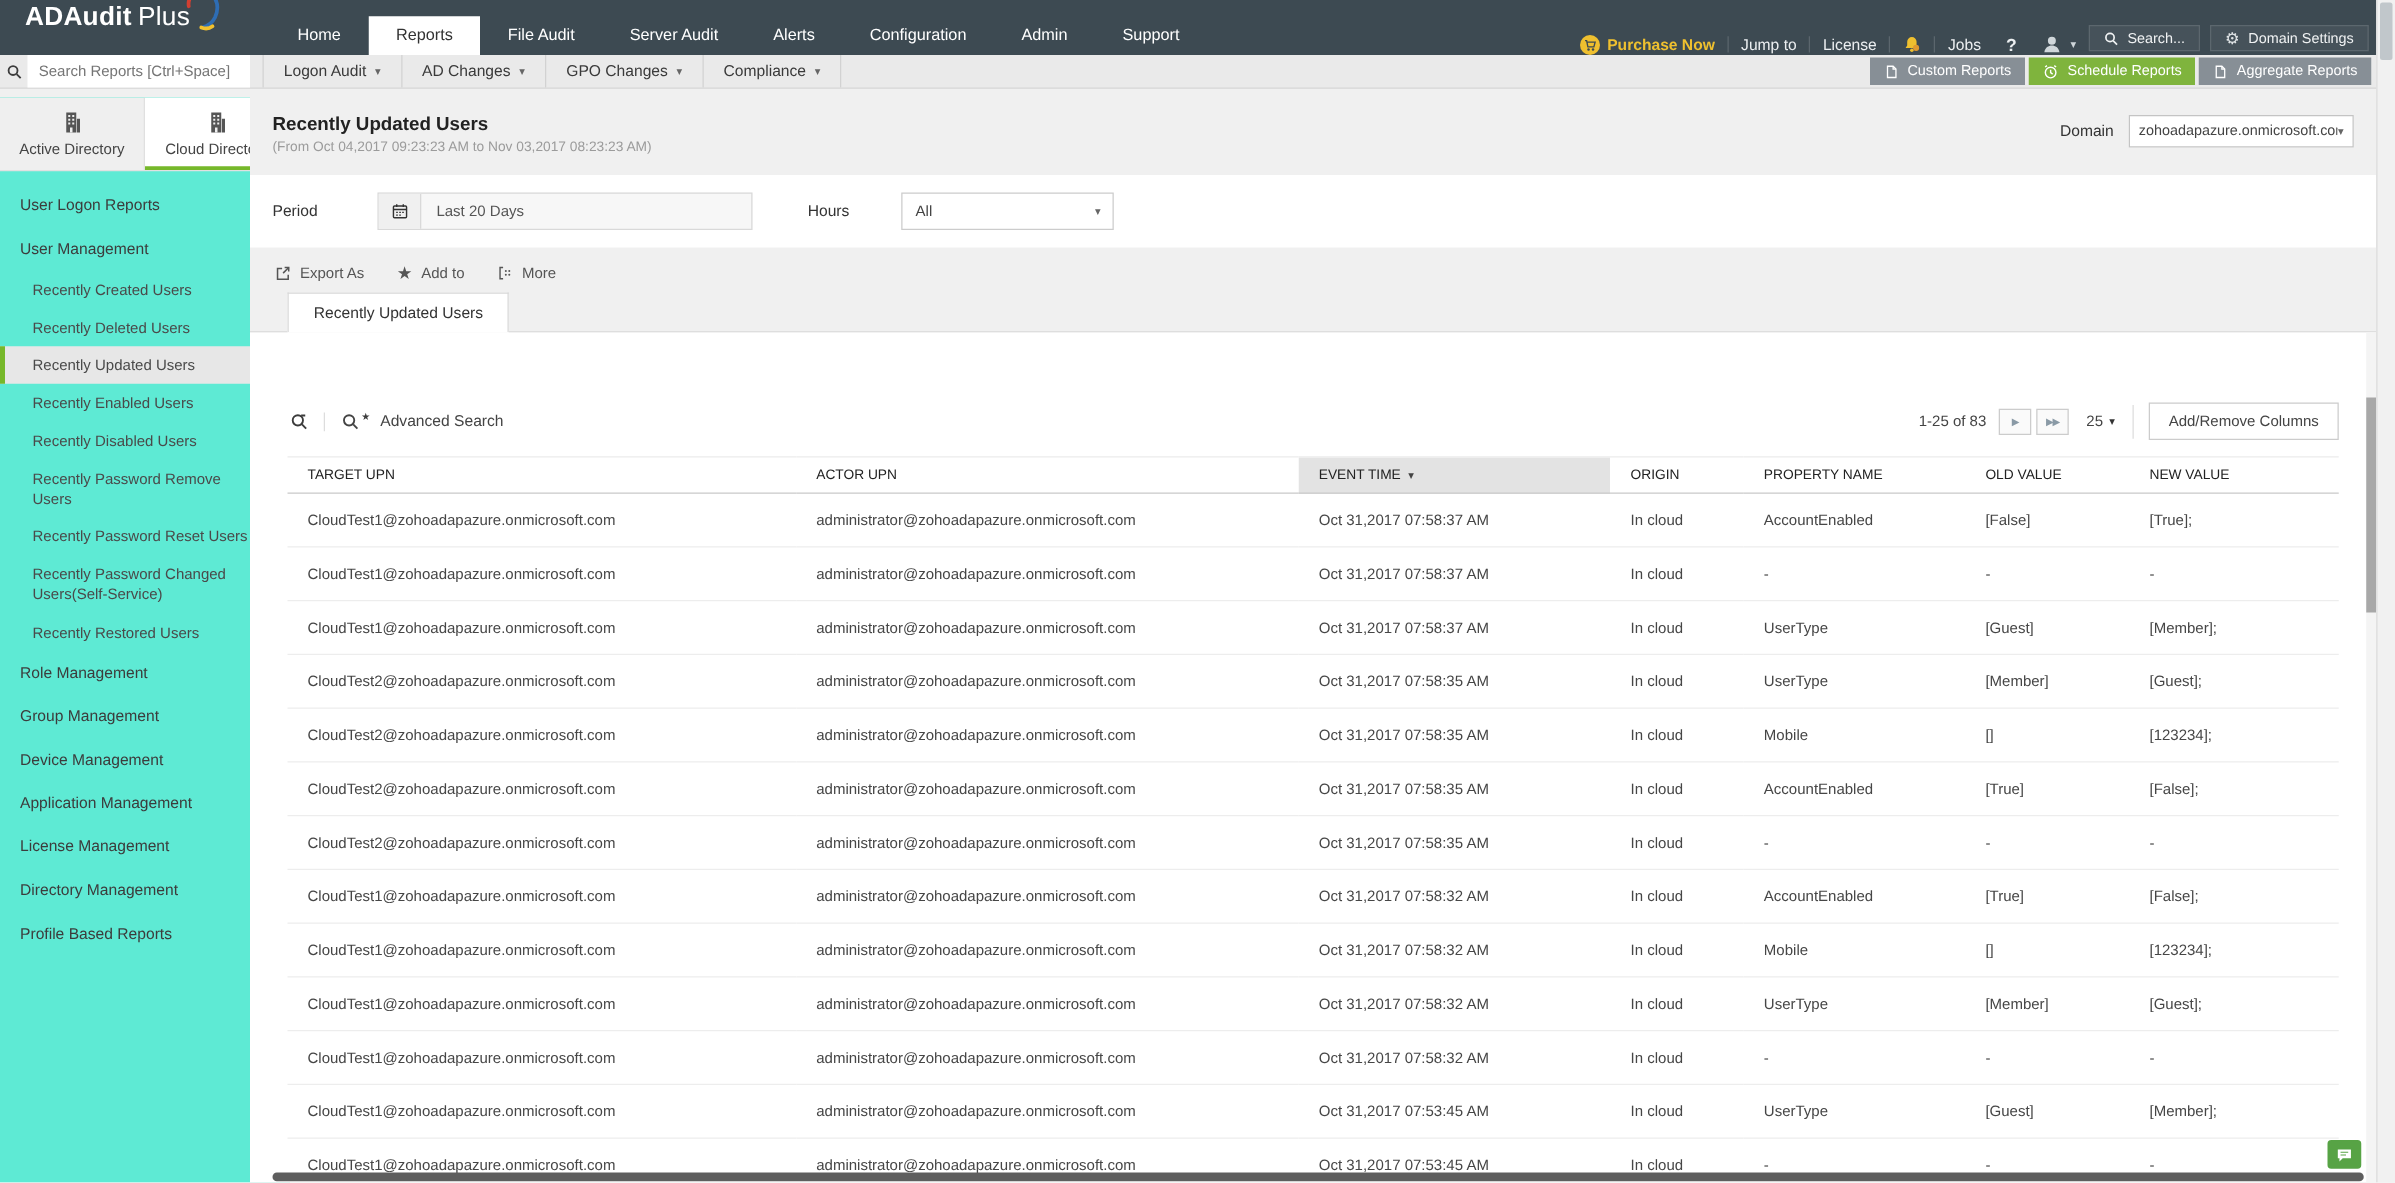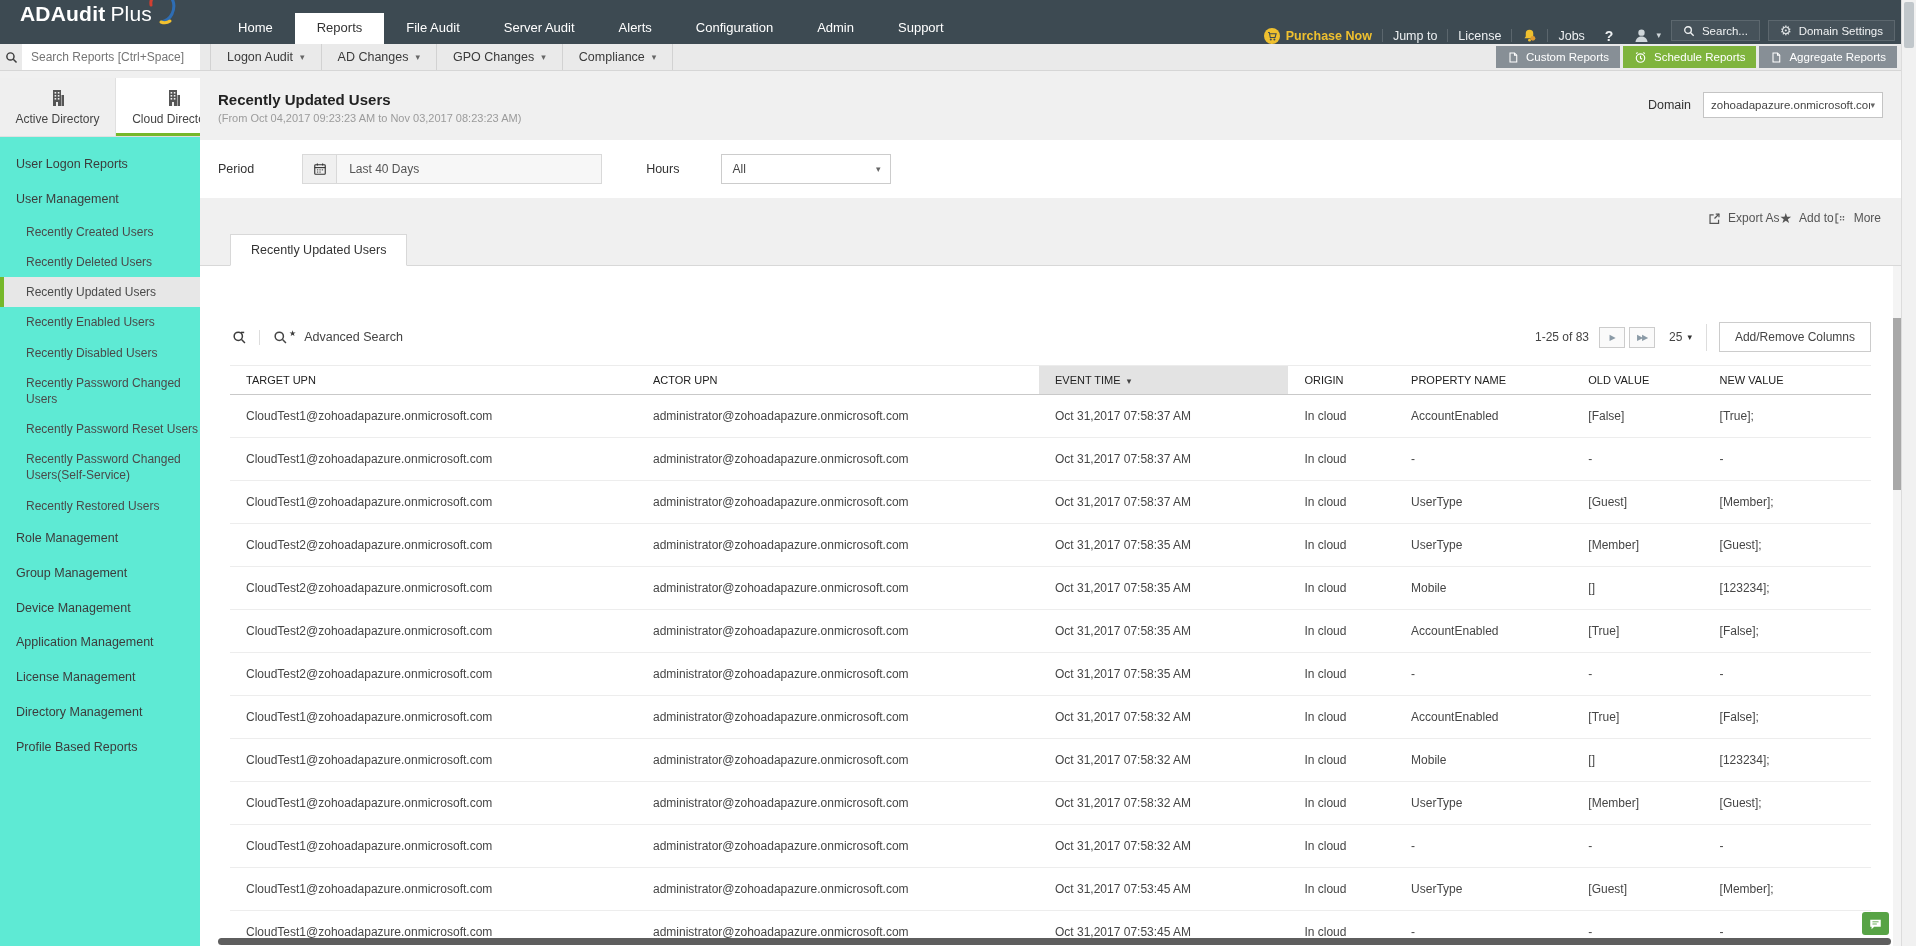--- a/index.html
+++ b/index.html
@@ -60,21 +60,21 @@
   .domain-label{font-size:12.5px;color:#333}
   .domain-select{width:180px;height:26px;background:#fff;border:1px solid #c4c4c4;display:flex;align-items:center;padding:0 7px;font-size:11.5px;color:#444;cursor:pointer}
   .domain-select .val{flex:1;overflow:hidden;white-space:nowrap}
   .filterbar{background:#fff;margin-top:8px;padding:14px 0 14px 18px;display:flex;align-items:center}
   .flabel{font-size:12.5px;color:#333}
   .period-group{display:flex;margin-left:48px;border:1px solid #d9d9d9;height:30px;width:300px;background:#f7f7f7}
   .pg-ico{width:34px;display:flex;align-items:center;justify-content:center;border-right:1px solid #d9d9d9;color:#333;background:#f0f0f0;cursor:pointer}
   .pg-val{flex:1;display:flex;align-items:center;padding:0 12px;font-size:12px;color:#555;cursor:pointer}
   .hours-label{margin-left:44px}
   .hours-select{margin-left:42px;width:170px;height:30px;border:1px solid #ccc;background:#fff;display:flex;align-items:center;justify-content:space-between;padding:0 10px;font-size:12px;color:#444;cursor:pointer}
-  .actions{display:flex;justify-content:flex-end;padding:13px 20px 9px;align-items:center}
+  .actions{display:flex;justify-content:flex-start;gap:26px;padding:13px 20px 9px;align-items:center}
   .action{display:flex;align-items:center;gap:7px;font-size:12px;color:#555;cursor:pointer}
   .action .ic{color:#555}
   .tabstrip{padding-left:30px;border-bottom:1px solid #d8d8d8;display:flex}
   .rtab{background:#fff;border:1px solid #d8d8d8;border-bottom:1px solid #fff;margin-bottom:-1px;padding:8px 20px;font-size:12.5px;color:#333;cursor:pointer;white-space:nowrap}
   .panel{background:#fff;flex:1;position:relative;padding:56px 30px 0}
   .ttoolbar{display:flex;align-items:center}
   .tt-ico{color:#3c3c3c;display:flex;align-items:center;padding:0 12px 0 2px;border-right:1px solid #ddd;cursor:pointer}
   .adv{display:flex;align-items:center;gap:8px;padding-left:13px;font-size:12.5px;color:#444;cursor:pointer}
   .adv .star{font-size:8px;margin:-8px 0 0 -7px;color:#3c3c3c}
   .tt-right{display:flex;align-items:center;margin-left:auto}
@@ -303,21 +303,21 @@
 
   <div class="snav-item level-1">
     <span>Recently Enabled Users</span>
   </div>
 
   <div class="snav-item level-1">
     <span>Recently Disabled Users</span>
   </div>
 
   <div class="snav-item level-1">
-    <span>Recently Password Changed Users</span>
+    <span>Recently Password Remove Users</span>
   </div>
 
   <div class="snav-item level-1">
     <span>Recently Password Reset Users</span>
   </div>
 
   <div class="snav-item level-1">
     <span>Recently Password Changed Users(Self-Service)</span>
   </div>
 
@@ -380,21 +380,21 @@
             <line x1="11" y1="1.6" x2="11" y2="4"></line>
             <g stroke-width="1.1">
               <line x1="4.5" y1="9" x2="6" y2="9"></line>
               <line x1="7.3" y1="9" x2="8.8" y2="9"></line>
               <line x1="10" y1="9" x2="11.5" y2="9"></line>
               <line x1="4.5" y1="11.5" x2="6" y2="11.5"></line>
               <line x1="7.3" y1="11.5" x2="8.8" y2="11.5"></line>
             </g>
           </svg>
       </span>
-      <span class="pg-val">Last 40 Days</span>
+      <span class="pg-val">Last 20 Days</span>
     </span>
     <span class="flabel hours-label">Hours</span>
     <span class="hours-select">
       <span>All</span>
       <span class="caret">▾</span>
     </span>
   </div>
 
   <div class="actions">
     <span class="action">

